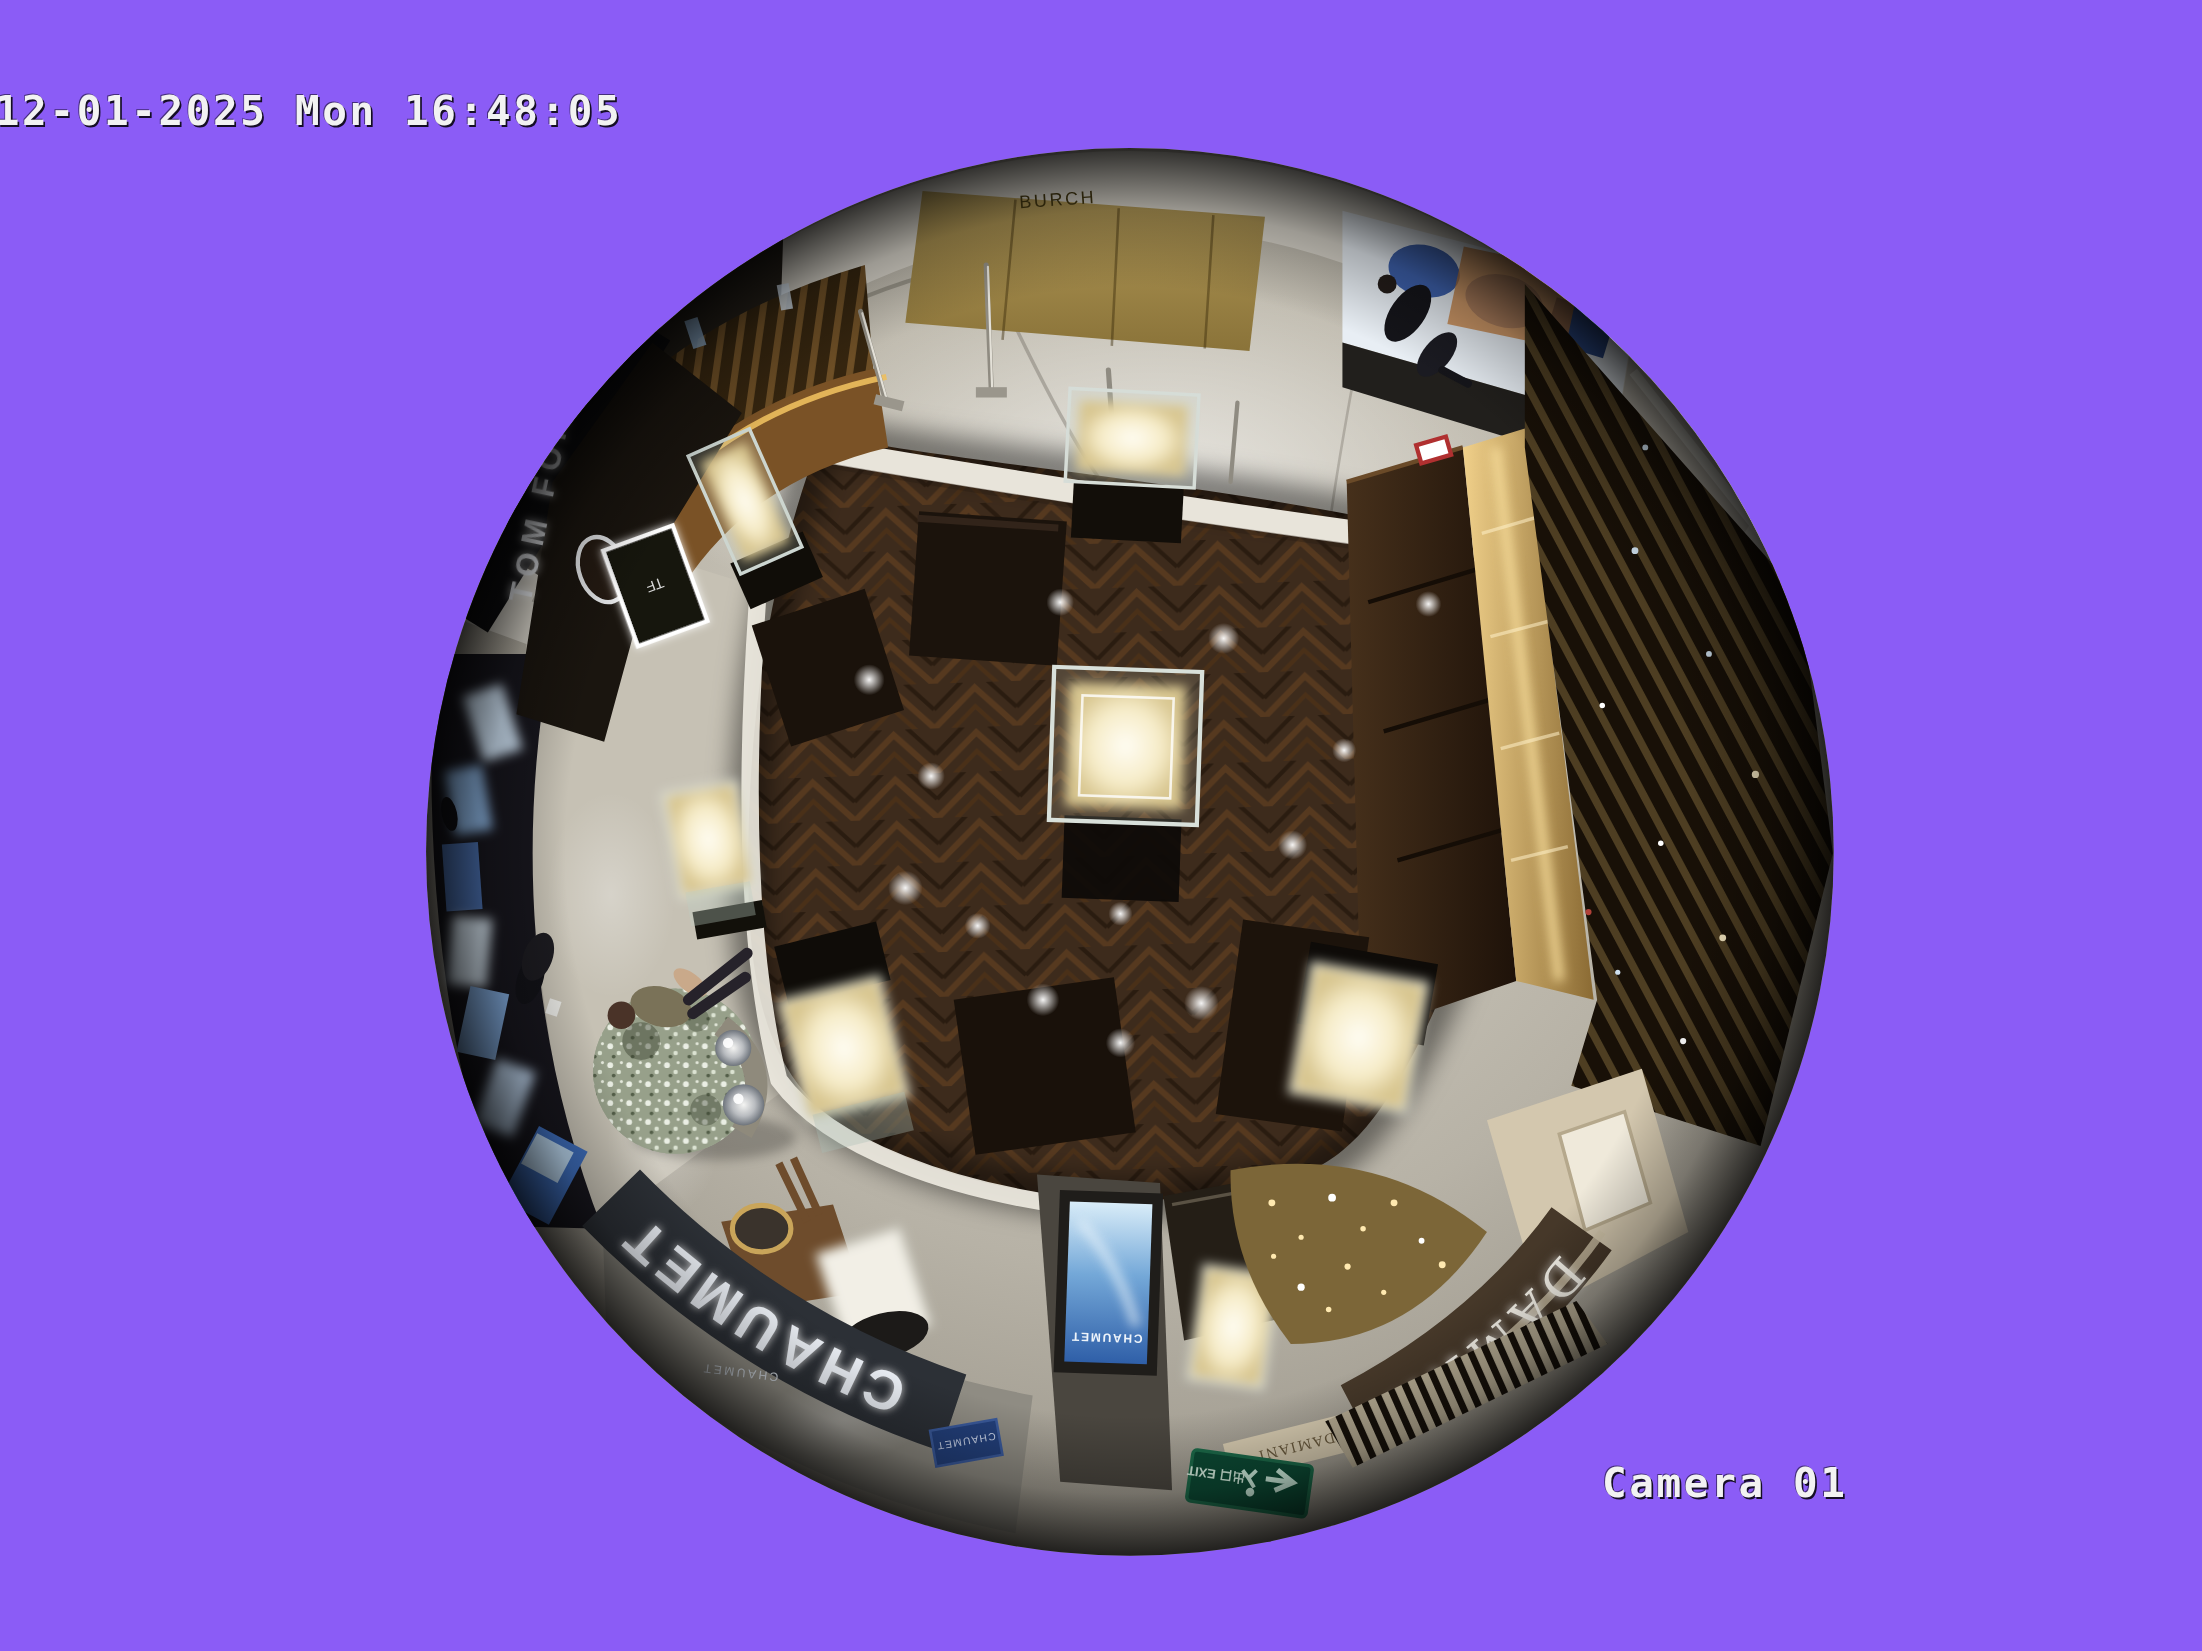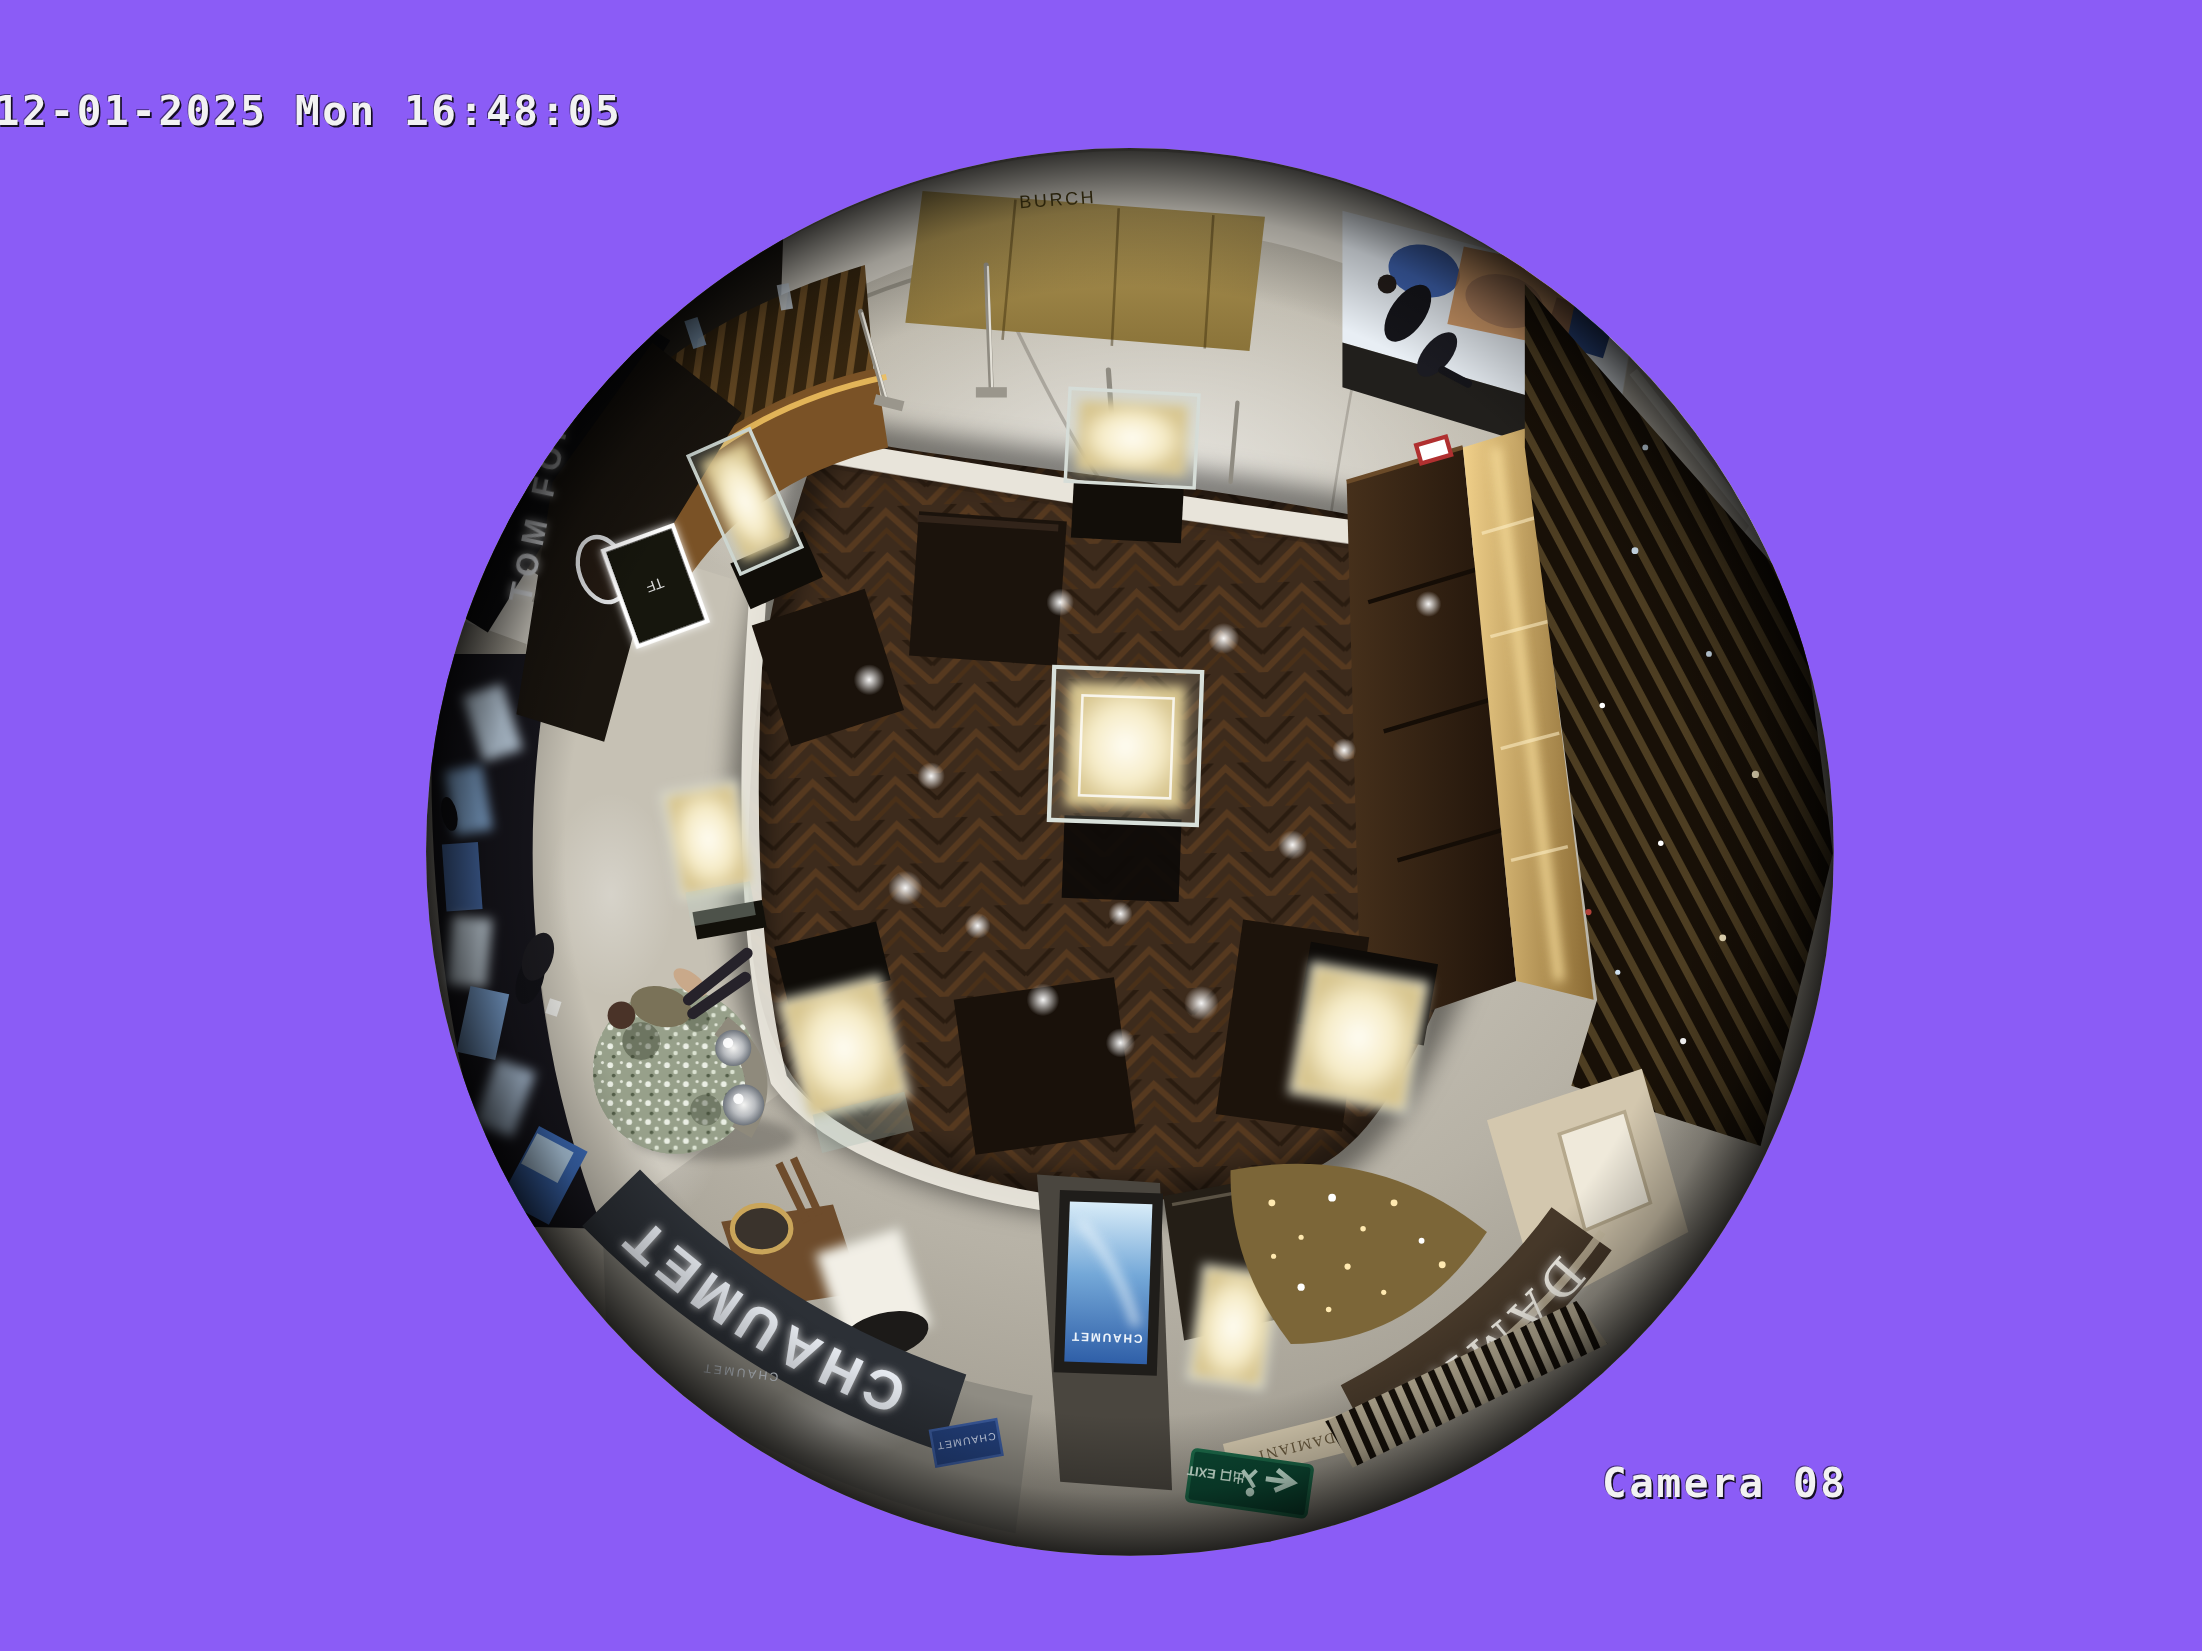--- a/index.html
+++ b/index.html
@@ -383,15 +383,15 @@
         <ellipse cx="802" cy="1142" rx="23" ry="11" fill="#c9a98a" transform="rotate(38 802 1142)"></ellipse>
         <path d="M800 1162 L868 1108 M805 1178 L866 1136" stroke="#26222a" stroke-width="13" stroke-linecap="round"></path>
       </g>
 
       <circle cx="1313" cy="990" r="820" fill="url(#gRim)"></circle>
     </g>
   </svg>
   </div>
 
   <div class="osd timestamp">12-01-2025 Mon 16:48:05</div>
-  <div class="osd camera">Camera 08</div>
+  <div class="osd camera">Camera 01</div>
 </div>
 
 
 </body></html>

